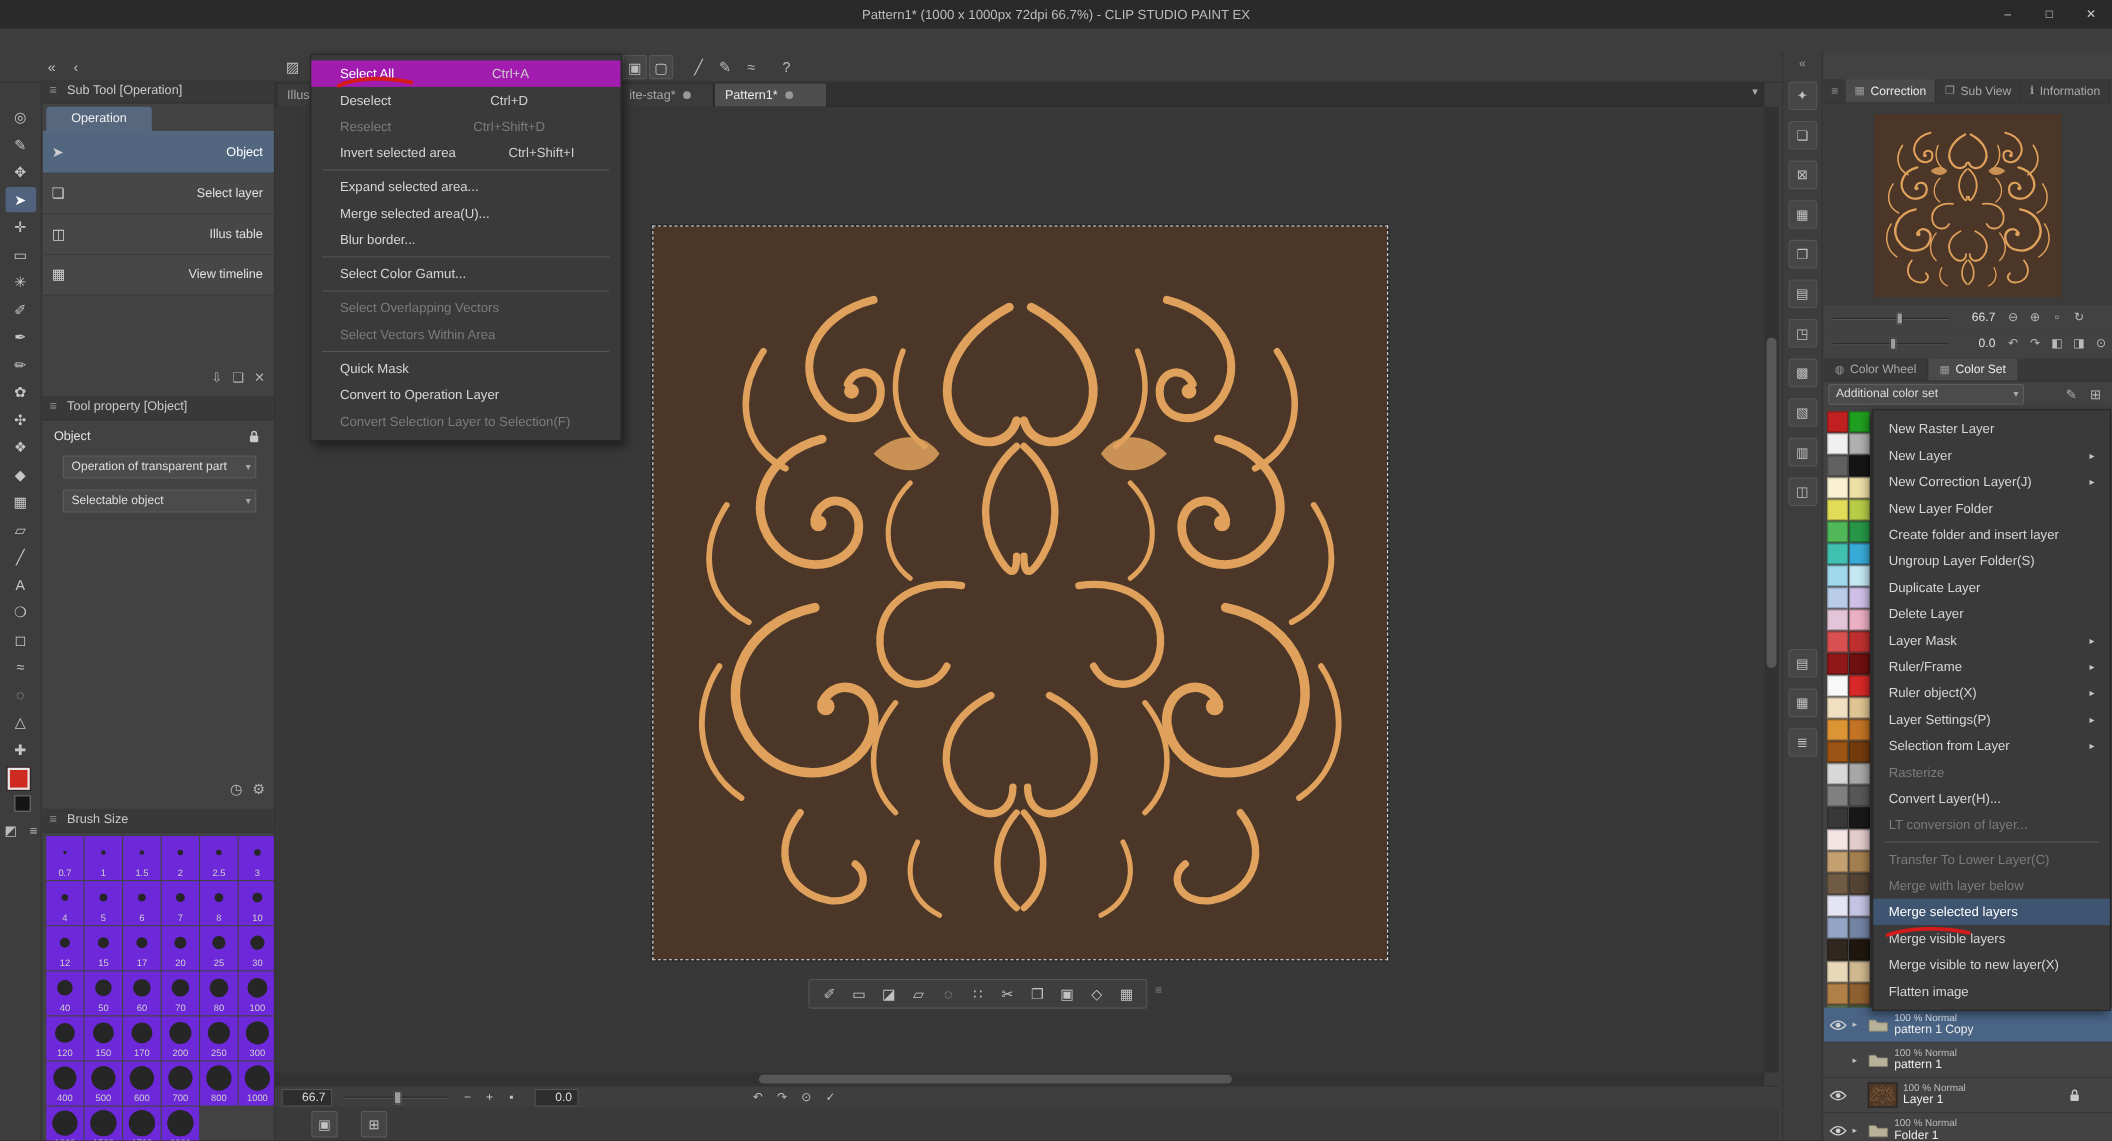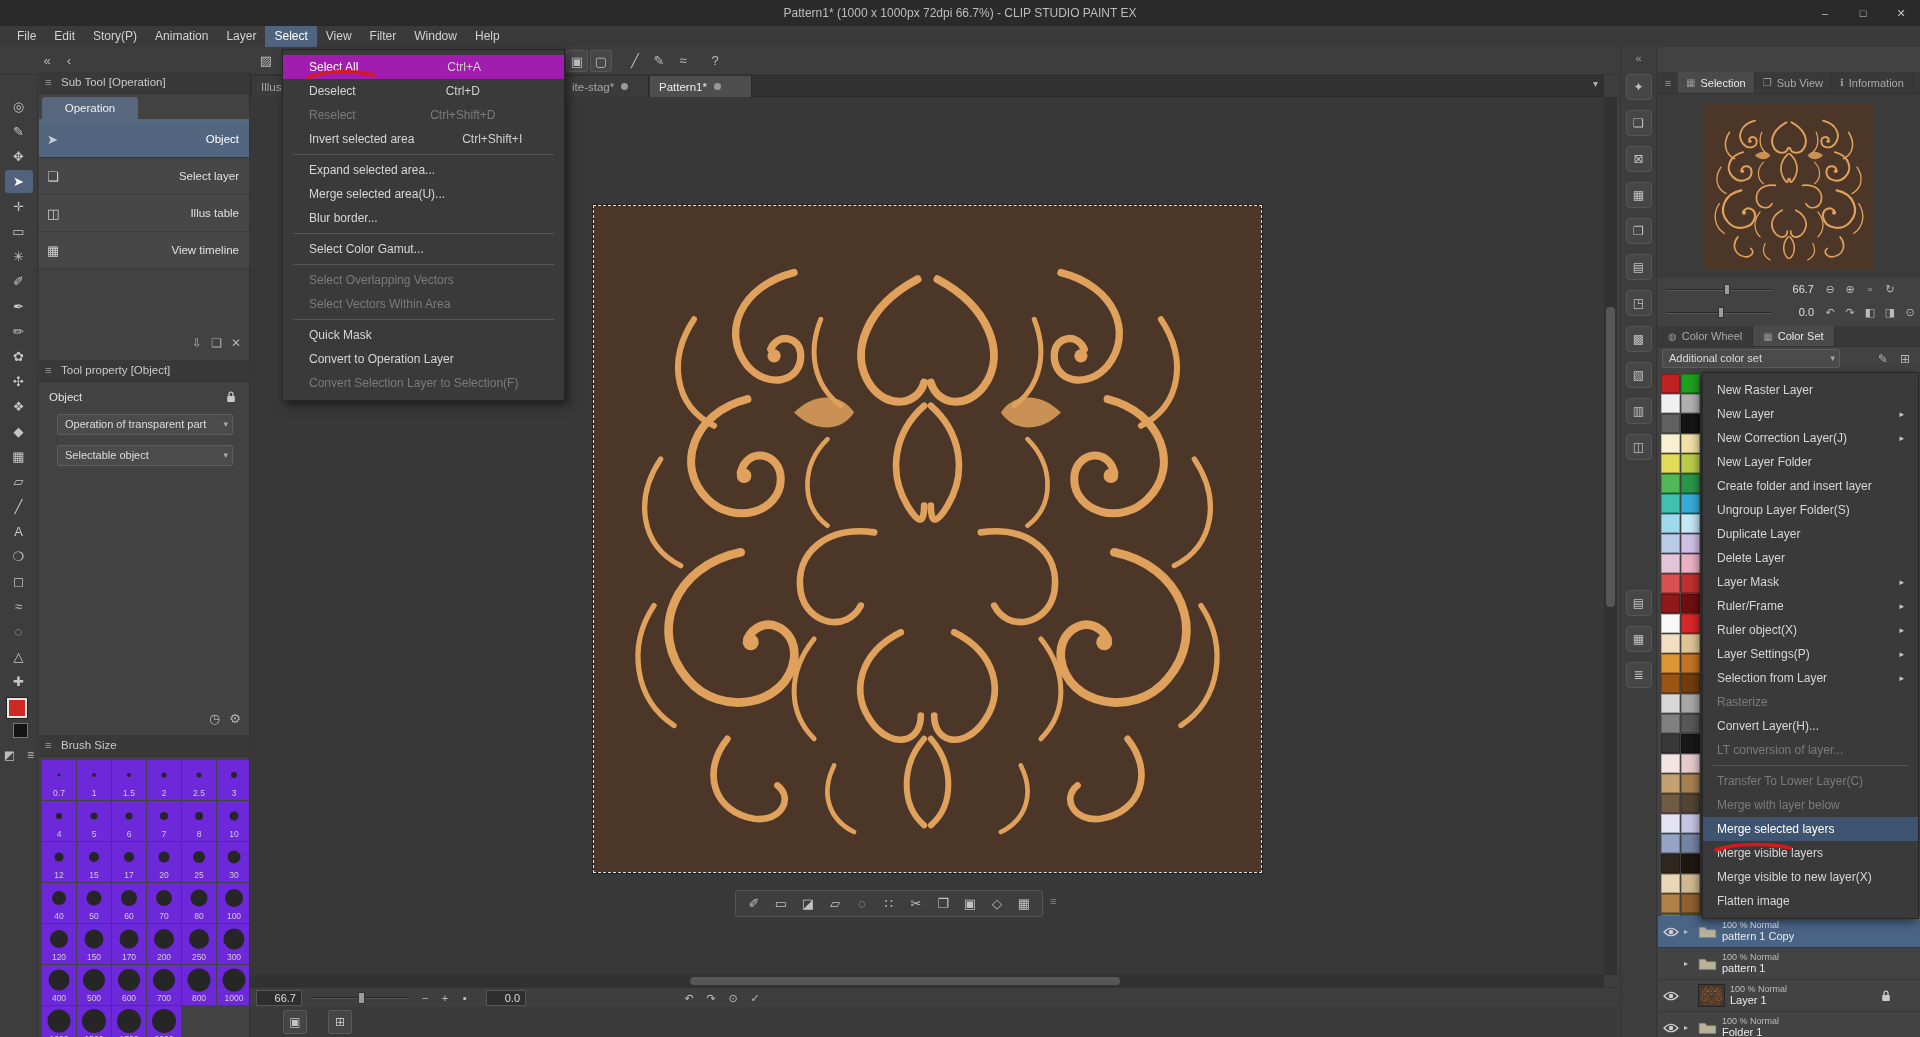--- a/index.html
+++ b/index.html
@@ -204,32 +204,20 @@
 
   <div class="titlebar">
     <div class="title-text">Pattern1* (1000 x 1000px 72dpi 66.7%) - CLIP STUDIO PAINT EX</div>
     <div class="winctl">
       <span>–</span>
       <span>□</span>
       <span>✕</span>
     </div>
   </div>
 
-  <div class="menubar">
-    <span class="mitem">File</span>
-    <span class="mitem">Edit</span>
-    <span class="mitem">Story(P)</span>
-    <span class="mitem">Animation</span>
-    <span class="mitem">Layer</span>
-    <span class="mitem active">Select</span>
-    <span class="mitem">View</span>
-    <span class="mitem">Filter</span>
-    <span class="mitem">Window</span>
-    <span class="mitem">Help</span>
-  </div>
 
   <div class="toolbar">
     <span class="tbico" style="left:36px">«</span>
     <span class="tbico" style="left:58px">‹</span>
     <span class="tbico" style="left:255px">▨</span>
     <span class="tbico boxed" style="left:566px">▣</span>
     <span class="tbico boxed" style="left:590px">▢</span>
     <span class="tbico" style="left:624px">╱</span>
     <span class="tbico" style="left:648px">✎</span>
     <span class="tbico" style="left:672px">≈</span>
@@ -718,21 +706,21 @@
         <span class="dico">≣</span>
       </div>
   </div>
 
   <div class="rightcol">
 
     <div class="navhead">
       <span class="nh-ico">≡</span>
       <span class="navtab active">
         <span class="ti">▦</span>
-        <span>Selection</span>
+        <span>Correction</span>
       </span>
       <span class="navtab">
         <span class="ti">❐</span>
         <span>Sub View</span>
       </span>
       <span class="navtab">
         <span class="ti">ℹ</span>
         <span>Information</span>
       </span>
     </div>

